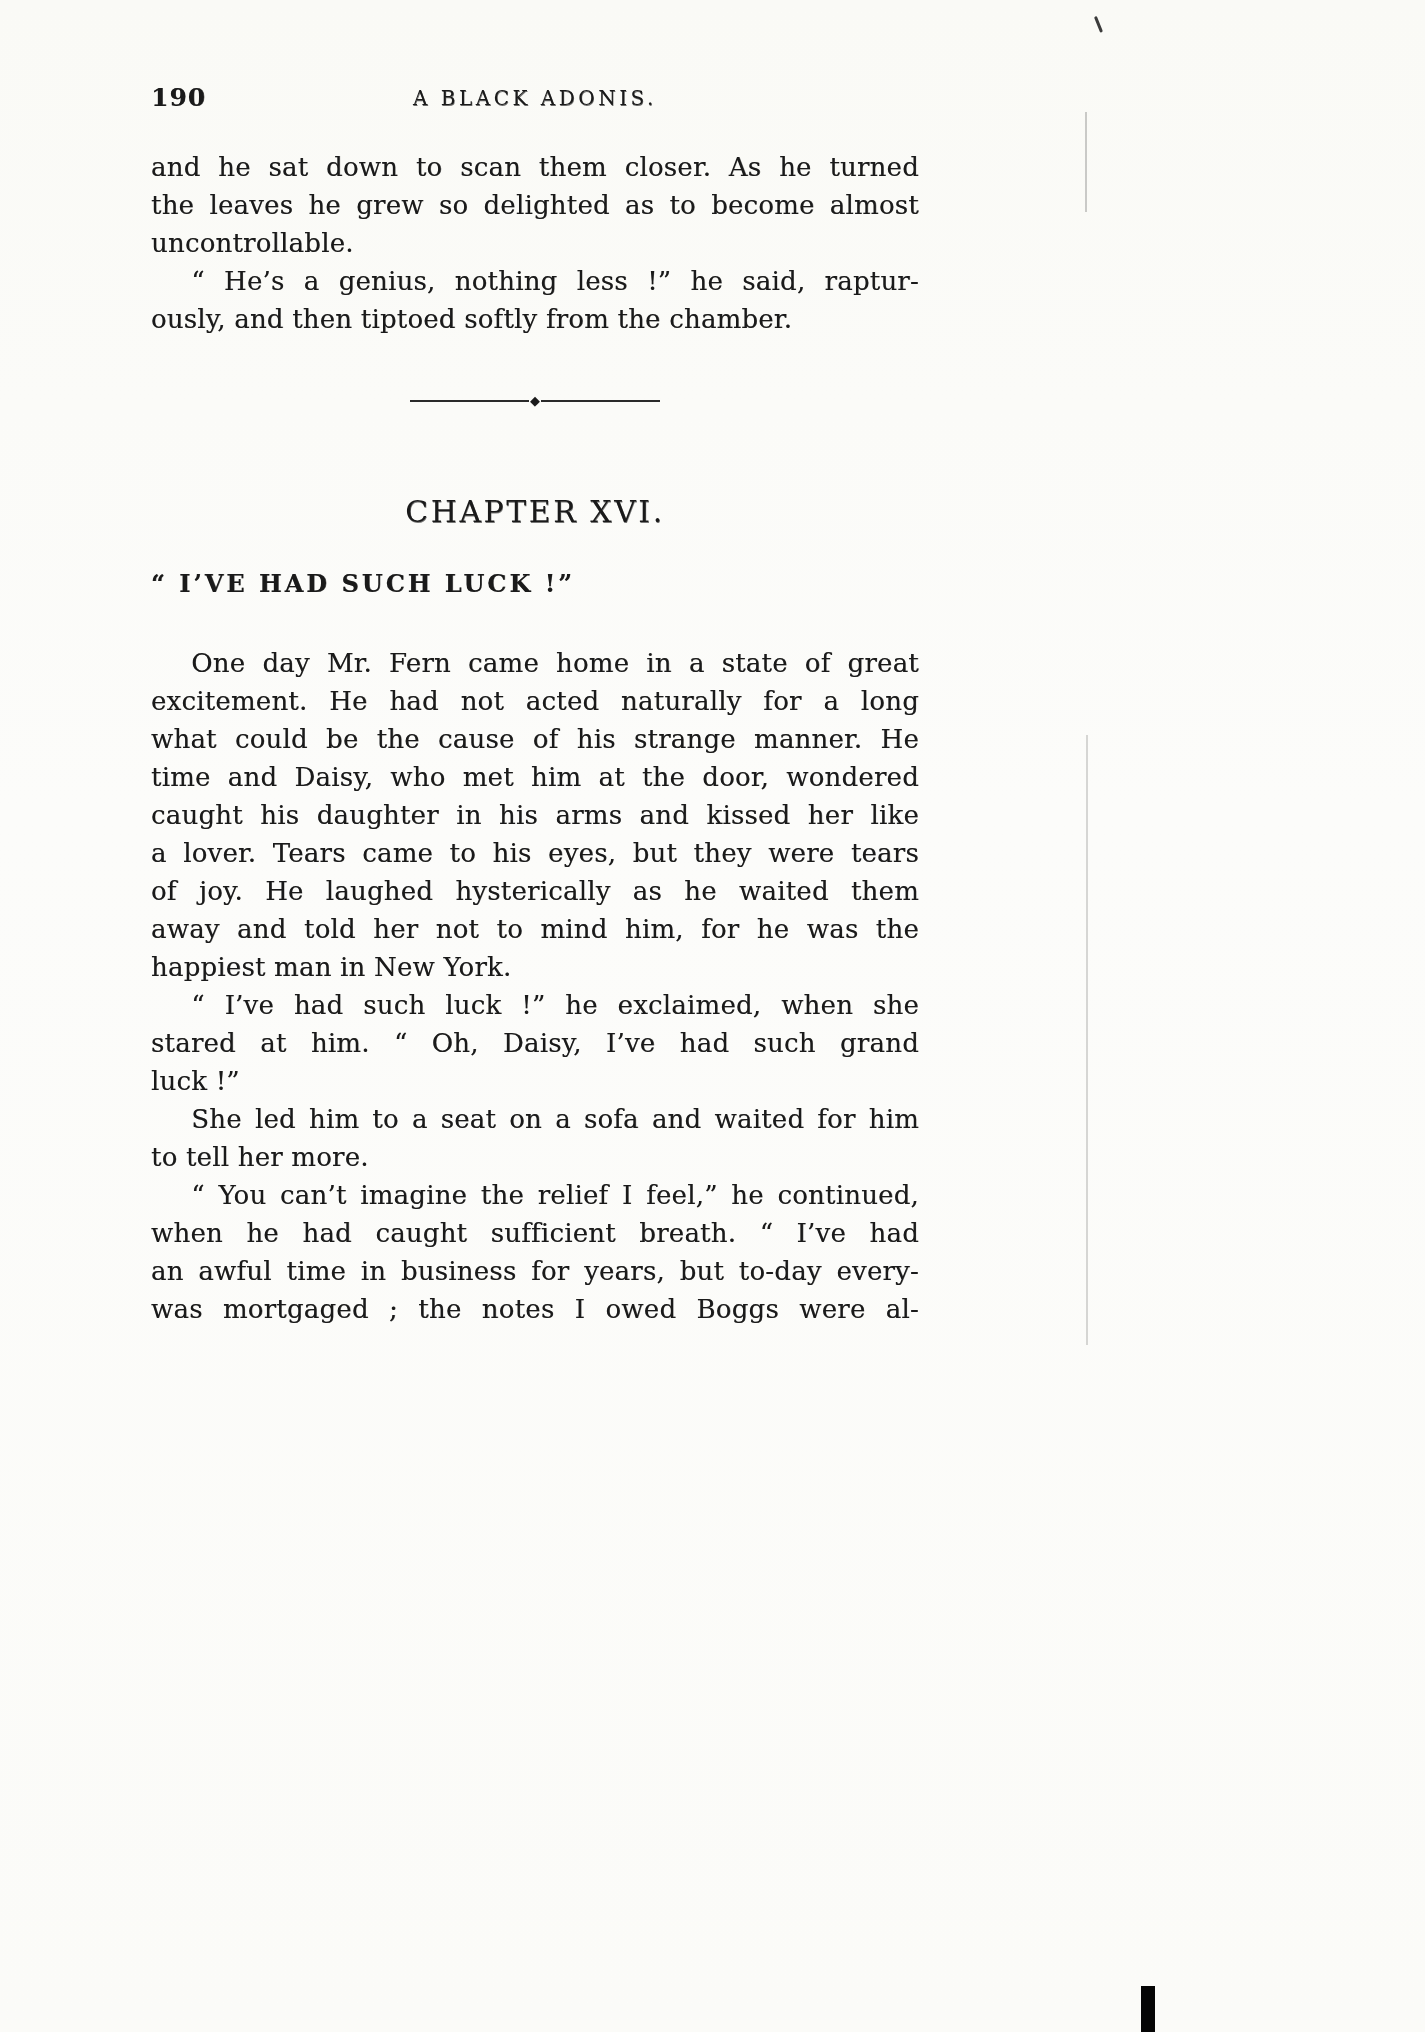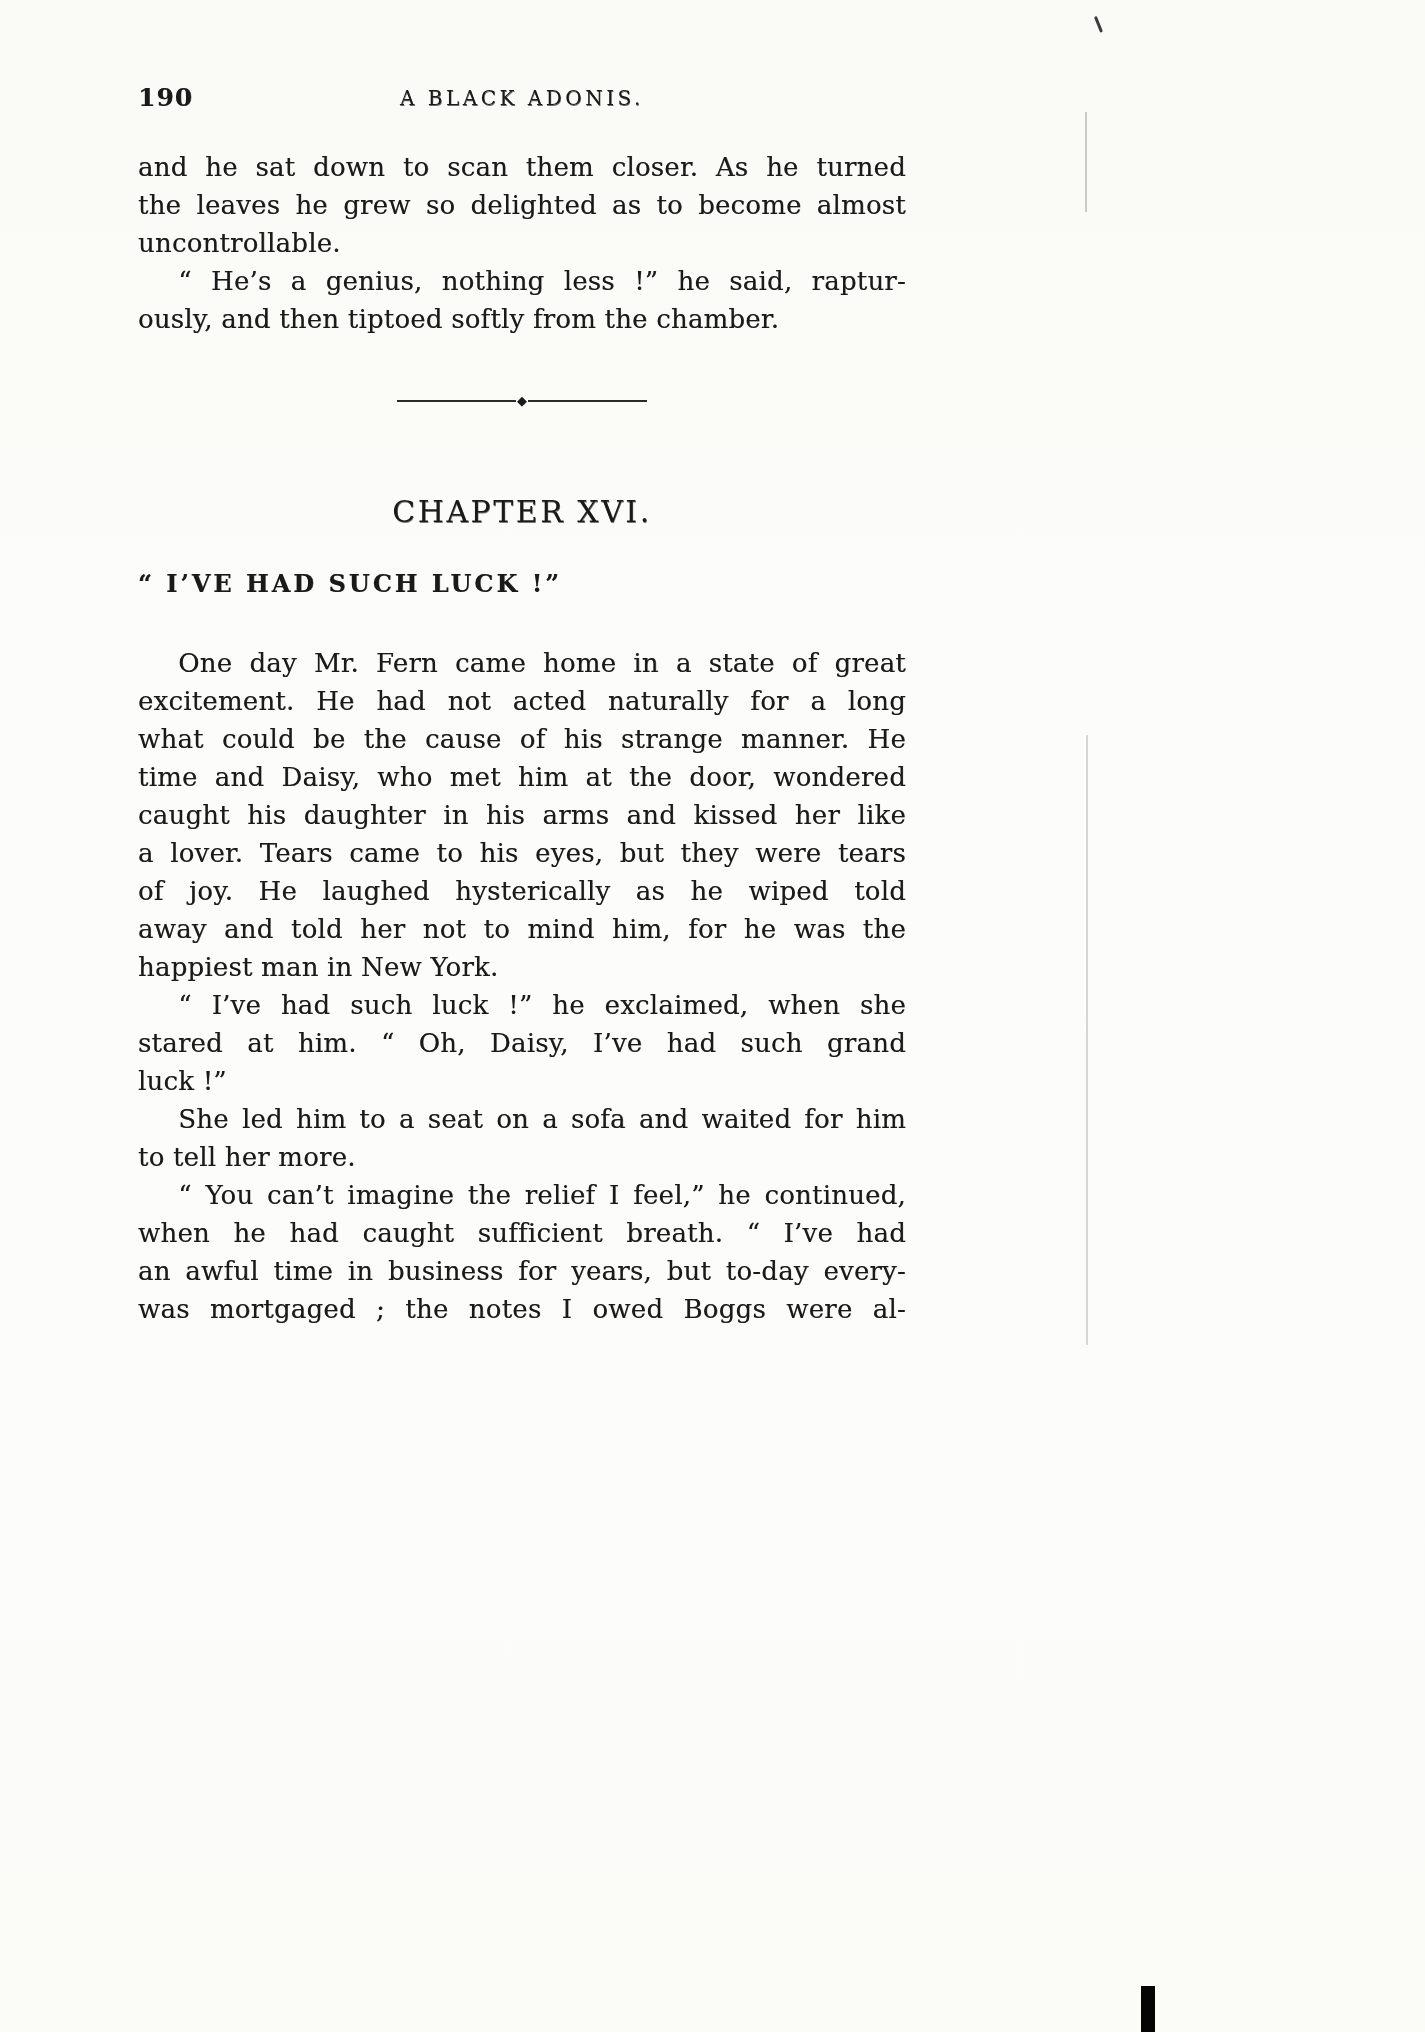--- a/index.html
+++ b/index.html
@@ -10,21 +10,21 @@
     color:#1a1a1a;
   }
   .page {
     position:relative;
     width:1425px; height:2032px;
     background:linear-gradient(180deg,#fafaf6 0%,#fcfcfa 40%,#fbfbf8 100%);
     overflow:hidden;
   }
   .content {
     position:absolute;
-    left:138px; top:80px;
+    left:151px; top:80px;
     width:768px;
   }
   .page-header {
     position:relative;
     height:36px;
     margin-bottom:32px;
   }
   .page-number {
     position:absolute; left:0; top:3px;
     font-size:25px; font-weight:bold; letter-spacing:1px;
@@ -120,21 +120,21 @@
     <h3 class="chapter-subtitle">“ I’VE  HAD  SUCH  LUCK !”</h3>
 
     <main class="body-text">
       <p class="para indent">
           <span class="line">One day Mr. Fern came home in a state of great</span>
           <span class="line">excitement.  He had not acted naturally for a long</span>
           <span class="line">what could be the cause of his strange manner.  He</span>
           <span class="line">time and Daisy, who met him at the door, wondered</span>
           <span class="line">caught his daughter in his arms and kissed her like</span>
           <span class="line">a lover.  Tears came to his eyes, but they were tears</span>
-          <span class="line">of joy.  He laughed hysterically as he wiped told</span>
+          <span class="line">of joy.  He laughed hysterically as he waited them</span>
           <span class="line">away and told her not to mind him, for he was the</span>
           <span class="line">happiest man in New York.</span>
         </p>
       <p class="para indent">
           <span class="line">“ I’ve had such luck !” he exclaimed, when she</span>
           <span class="line">stared at him.  “ Oh, Daisy, I’ve had such grand</span>
           <span class="line">luck !”</span>
         </p>
       <p class="para indent">
           <span class="line">She led him to a seat on a sofa and waited for him</span>

